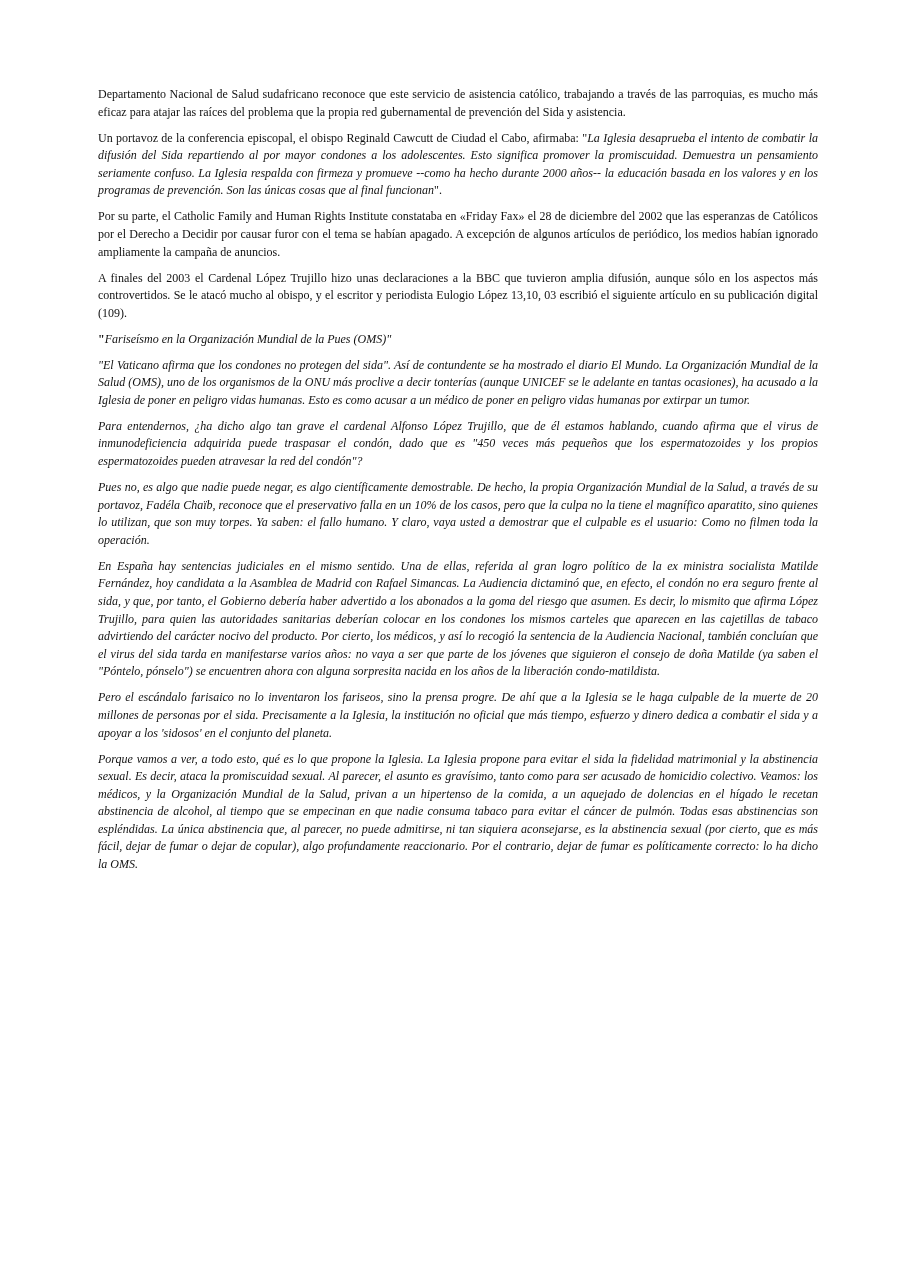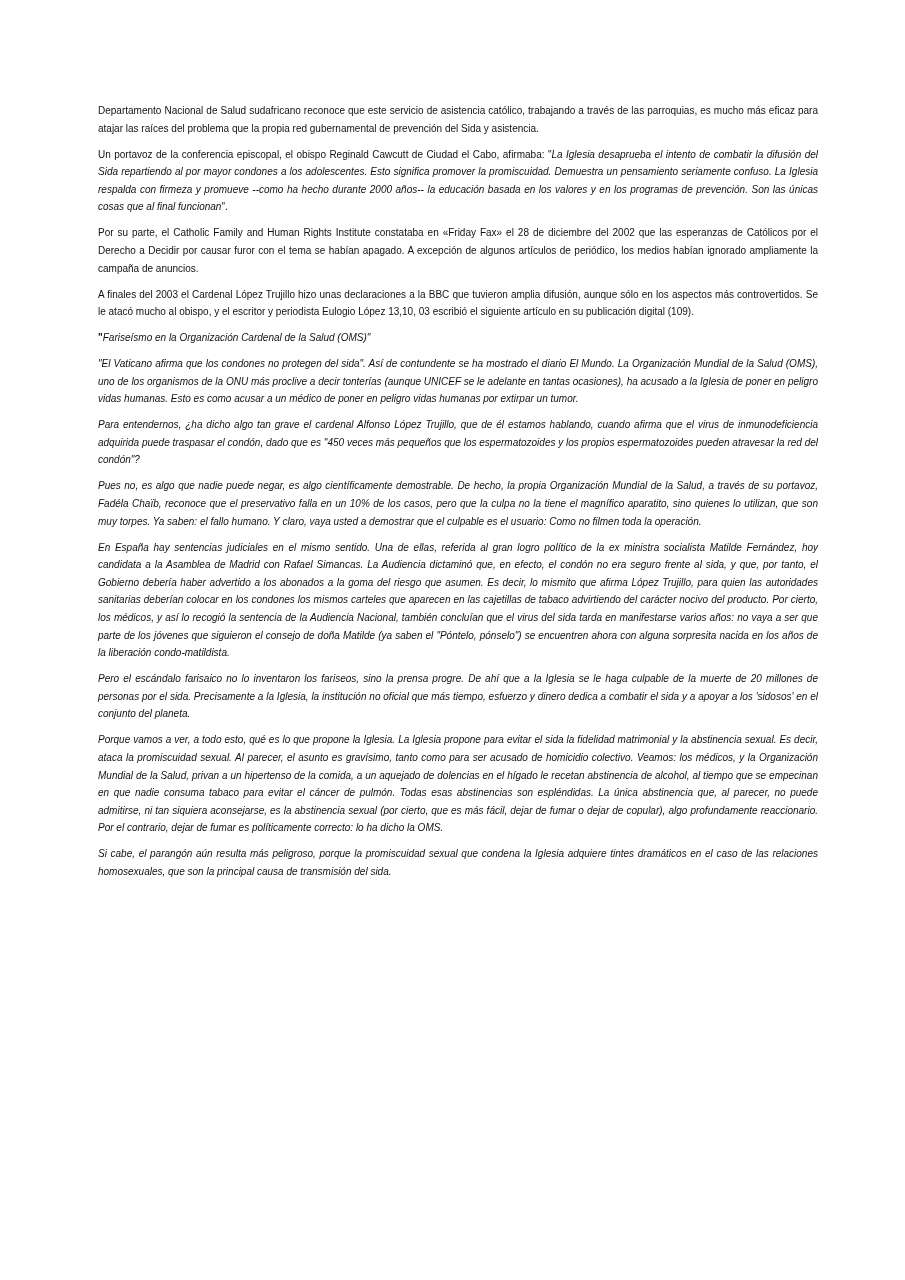--- a/index.html
+++ b/index.html
@@ -1,23 +1,23 @@
 <!DOCTYPE html>
 <html><head>
 <meta charset="utf-8">
 <style>
   html, body { margin: 0; padding: 0; background: #ffffff; }
   body { width: 905px; height: 1280px; overflow: hidden; position: relative; }
   .page {
     position: absolute;
     left: 98px;
-    top: 102px;
+    top: 86px;
     width: 720px;
-    font-family: Liberation Sans, sans-serif;
-    font-size: 10px;
+    font-family: Liberation Serif, serif;
+    font-size: 12px;
     line-height: 17.6px;
     color: #111111;
   }
   .page p {
     margin: 0 0 8.4px 0;
     text-align: justify;
   }
   .it { font-style: italic; margin-top: 18px; }
   .b { font-weight: bold; font-style: normal; }
 </style>
@@ -27,29 +27,28 @@
 <div class="page">
 
   <p>Departamento Nacional de Salud sudafricano reconoce que este servicio de asistencia católico, trabajando a través de las parroquias, es mucho más eficaz para atajar las raíces del problema que la propia red gubernamental de prevención del Sida y asistencia.</p>
 
   <p><span>Un portavoz de la conferencia episcopal, el obispo Reginald Cawcutt de Ciudad el Cabo, afirmaba: "</span><span class="it">La Iglesia desaprueba el intento de combatir la difusión del Sida repartiendo al por mayor condones a los adolescentes. Esto significa promover la promiscuidad. Demuestra un pensamiento seriamente confuso. La Iglesia respalda con firmeza y promueve --como ha hecho durante 2000 años-- la educación basada en los valores y en los programas de prevención. Son las únicas cosas que al final funcionan</span><span>".</span></p>
 
   <p>Por su parte, el Catholic Family and Human Rights Institute constataba en «Friday Fax» el 28 de diciembre del 2002 que las esperanzas de Católicos por el Derecho a Decidir por causar furor con el tema se habían apagado. A excepción de algunos artículos de periódico, los medios habían ignorado ampliamente la campaña de anuncios.</p>
 
   <p>A finales del 2003 el Cardenal López Trujillo hizo unas declaraciones a la BBC que tuvieron amplia difusión, aunque sólo en los aspectos más controvertidos. Se le atacó mucho al obispo, y el escritor y periodista Eulogio López 13,10, 03 escribió el siguiente artículo en su publicación digital (109).</p>
 
-  <p class="it"><span class="b">"</span><span>Fariseísmo en la Organización Cardenal de la Salud (OMS)"</span></p>
+  <p class="it"><span class="b">"</span><span>Fariseísmo en la Organización Mundial de la Pues (OMS)"</span></p>
 
   <p class="it">"El Vaticano afirma que los condones no protegen del sida". Así de contundente se ha mostrado el diario El Mundo. La Organización Mundial de la Salud (OMS), uno de los organismos de la ONU más proclive a decir tonterías (aunque UNICEF se le adelante en tantas ocasiones), ha acusado a la Iglesia de poner en peligro vidas humanas. Esto es como acusar a un médico de poner en peligro vidas humanas por extirpar un tumor.</p>
 
   <p class="it">Para entendernos, ¿ha dicho algo tan grave el cardenal Alfonso López Trujillo, que de él estamos hablando, cuando afirma que el virus de inmunodeficiencia adquirida puede traspasar el condón, dado que es "450 veces más pequeños que los espermatozoides y los propios espermatozoides pueden atravesar la red del condón"?</p>
 
   <p class="it">Pues no, es algo que nadie puede negar, es algo científicamente demostrable. De hecho, la propia Organización Mundial de la Salud, a través de su portavoz, Fadéla Chaïb, reconoce que el preservativo falla en un 10% de los casos, pero que la culpa no la tiene el magnífico aparatito, sino quienes lo utilizan, que son muy torpes. Ya saben: el fallo humano. Y claro, vaya usted a demostrar que el culpable es el usuario: Como no filmen toda la operación.</p>
 
   <p class="it">En España hay sentencias judiciales en el mismo sentido. Una de ellas, referida al gran logro político de la ex ministra socialista Matilde Fernández, hoy candidata a la Asamblea de Madrid con Rafael Simancas. La Audiencia dictaminó que, en efecto, el condón no era seguro frente al sida, y que, por tanto, el Gobierno debería haber advertido a los abonados a la goma del riesgo que asumen. Es decir, lo mismito que afirma López Trujillo, para quien las autoridades sanitarias deberían colocar en los condones los mismos carteles que aparecen en las cajetillas de tabaco advirtiendo del carácter nocivo del producto. Por cierto, los médicos, y así lo recogió la sentencia de la Audiencia Nacional, también concluían que el virus del sida tarda en manifestarse varios años: no vaya a ser que parte de los jóvenes que siguieron el consejo de doña Matilde (ya saben el "Póntelo, pónselo") se encuentren ahora con alguna sorpresita nacida en los años de la liberación condo-matildista.</p>
 
   <p class="it">Pero el escándalo farisaico no lo inventaron los fariseos, sino la prensa progre. De ahí que a la Iglesia se le haga culpable de la muerte de 20 millones de personas por el sida. Precisamente a la Iglesia, la institución no oficial que más tiempo, esfuerzo y dinero dedica a combatir el sida y a apoyar a los 'sidosos' en el conjunto del planeta.</p>
 
   <p class="it">Porque vamos a ver, a todo esto, qué es lo que propone la Iglesia. La Iglesia propone para evitar el sida la fidelidad matrimonial y la abstinencia sexual. Es decir, ataca la promiscuidad sexual. Al parecer, el asunto es gravísimo, tanto como para ser acusado de homicidio colectivo. Veamos: los médicos, y la Organización Mundial de la Salud, privan a un hipertenso de la comida, a un aquejado de dolencias en el hígado le recetan abstinencia de alcohol, al tiempo que se empecinan en que nadie consuma tabaco para evitar el cáncer de pulmón. Todas esas abstinencias son espléndidas. La única abstinencia que, al parecer, no puede admitirse, ni tan siquiera aconsejarse, es la abstinencia sexual (por cierto, que es más fácil, dejar de fumar o dejar de copular), algo profundamente reaccionario. Por el contrario, dejar de fumar es políticamente correcto: lo ha dicho la OMS.</p>
 
-  <p class="it">Si cabe, el parangón aún resulta más peligroso, porque la promiscuidad sexual que condena la Iglesia adquiere tintes dramáticos en el caso de las relaciones homosexuales, que son la principal causa de transmisión del sida.</p>
 
 </div>
 
 </body></html>

